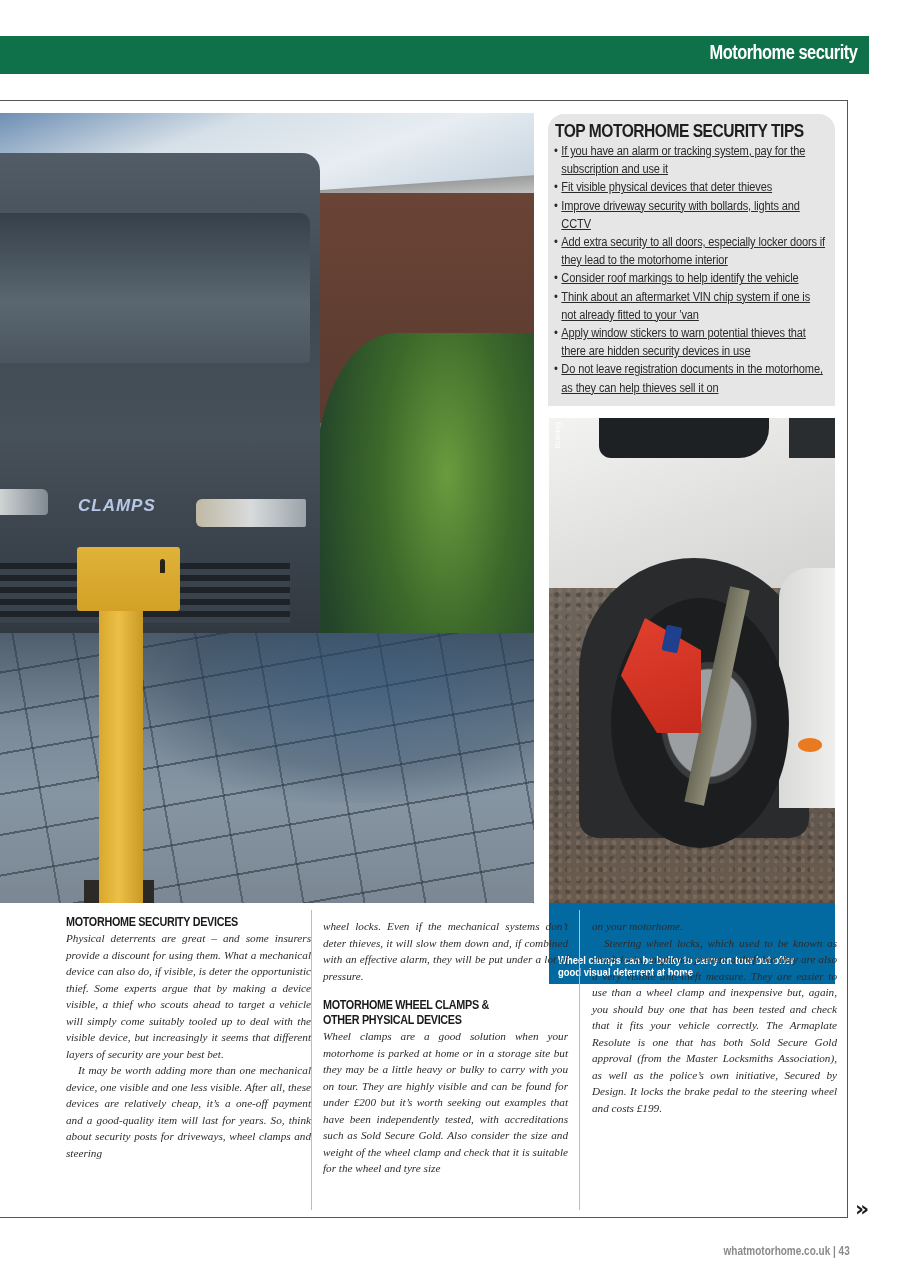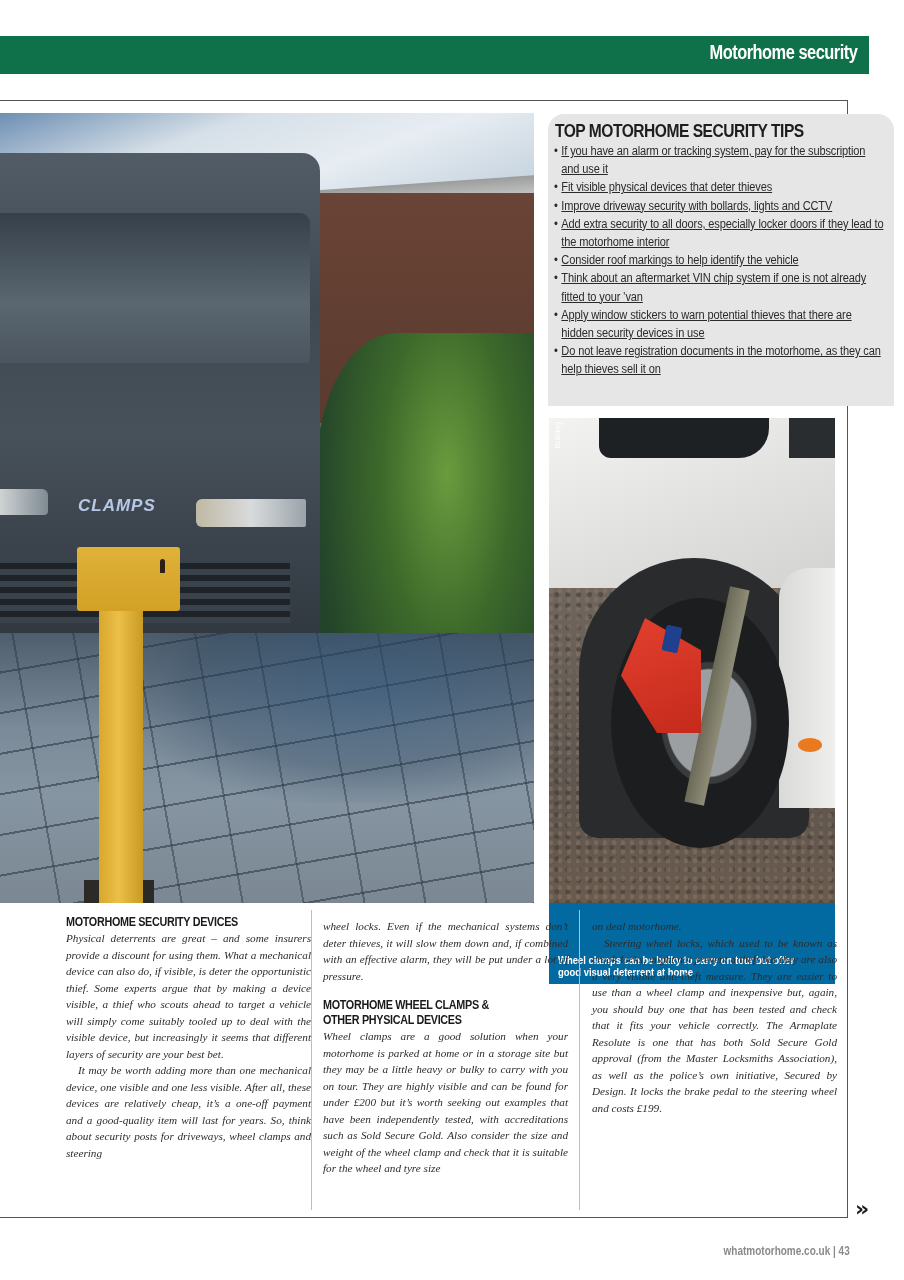--- a/index.html
+++ b/index.html
@@ -65,21 +65,21 @@
       background: linear-gradient(180deg,#e0b238,#d2a126); border-radius: 3px; }
     .bollard-keyhole { position:absolute; left:160px; top:446px; width:5px; height:14px;
       background:#2a2016; border-radius: 3px 3px 1px 1px; }
     .bollard-post { position:absolute; left:99px; top:497px; width:44px; height:368px;
       background: linear-gradient(90deg,#d8a82c 0%, #ecbf48 45%, #c99a24 100%); }
     .bollard-base { position:absolute; left:84px; top:767px; width:70px; height:82px;
       background:#2c2a26; }
 
     
     .tips-box {
-      position: absolute; left: 548px; top: 114px; width: 346px; height: 292px;
+      position: absolute; left: 548px; top: 114px; width: 287px; height: 292px;
       background: #e6e6e6; border-top-right-radius: 16px; border-top-left-radius: 16px;
       padding: 6px 8px 0 6px;
       font-family: "Liberation Sans", sans-serif;
     }
     .tips-title {
       font-family: "Liberation Sans", sans-serif; font-weight: 700; font-size: 19px;
       color: #1e1e1e; letter-spacing: -0.6px; line-height: 21px;
       transform: scaleX(0.82); transform-origin: left center; white-space: nowrap;
       margin-left: 1px;
     }
@@ -239,19 +239,19 @@
 </div>
 
 <div class="col col-2">
   <p>wheel locks. Even if the mechanical systems don’t deter thieves, it will slow them down and, if combined with an effective alarm, they will be put under a lot of pressure.</p>
   <h3 class="spaced">MOTORHOME WHEEL CLAMPS &amp;</h3>
   <h3>OTHER PHYSICAL DEVICES</h3>
   <p>Wheel clamps are a good solution when your motorhome is parked at home or in a storage site but they may be a little heavy or bulky to carry with you on tour. They are highly visible and can be found for under £200 but it’s worth seeking out examples that have been independently tested, with accreditations such as Sold Secure Gold. Also consider the size and weight of the wheel clamp and check that it is suitable for the wheel and tyre size</p>
 </div>
 
 <div class="col col-3">
-  <p>on deal motorhome.</p>
+  <p>on your motorhome.</p>
   <p class="indent">Steering wheel locks, which used to be known as crook locks, might not prevent a theft but they are also a very visible anti-theft measure. They are easier to use than a wheel clamp and inexpensive but, again, you should buy one that has been tested and check that it fits your vehicle correctly. The Armaplate Resolute is one that has both Sold Secure Gold approval (from the Master Locksmiths Association), as well as the police’s own initiative, Secured by Design. It locks the brake pedal to the steering wheel and costs £199.</p>
 </div>
 
 <div class="continue-arrow">»</div>
 
 <div class="footer">whatmotorhome.co.uk | 43</div>
 
 </body></html>

